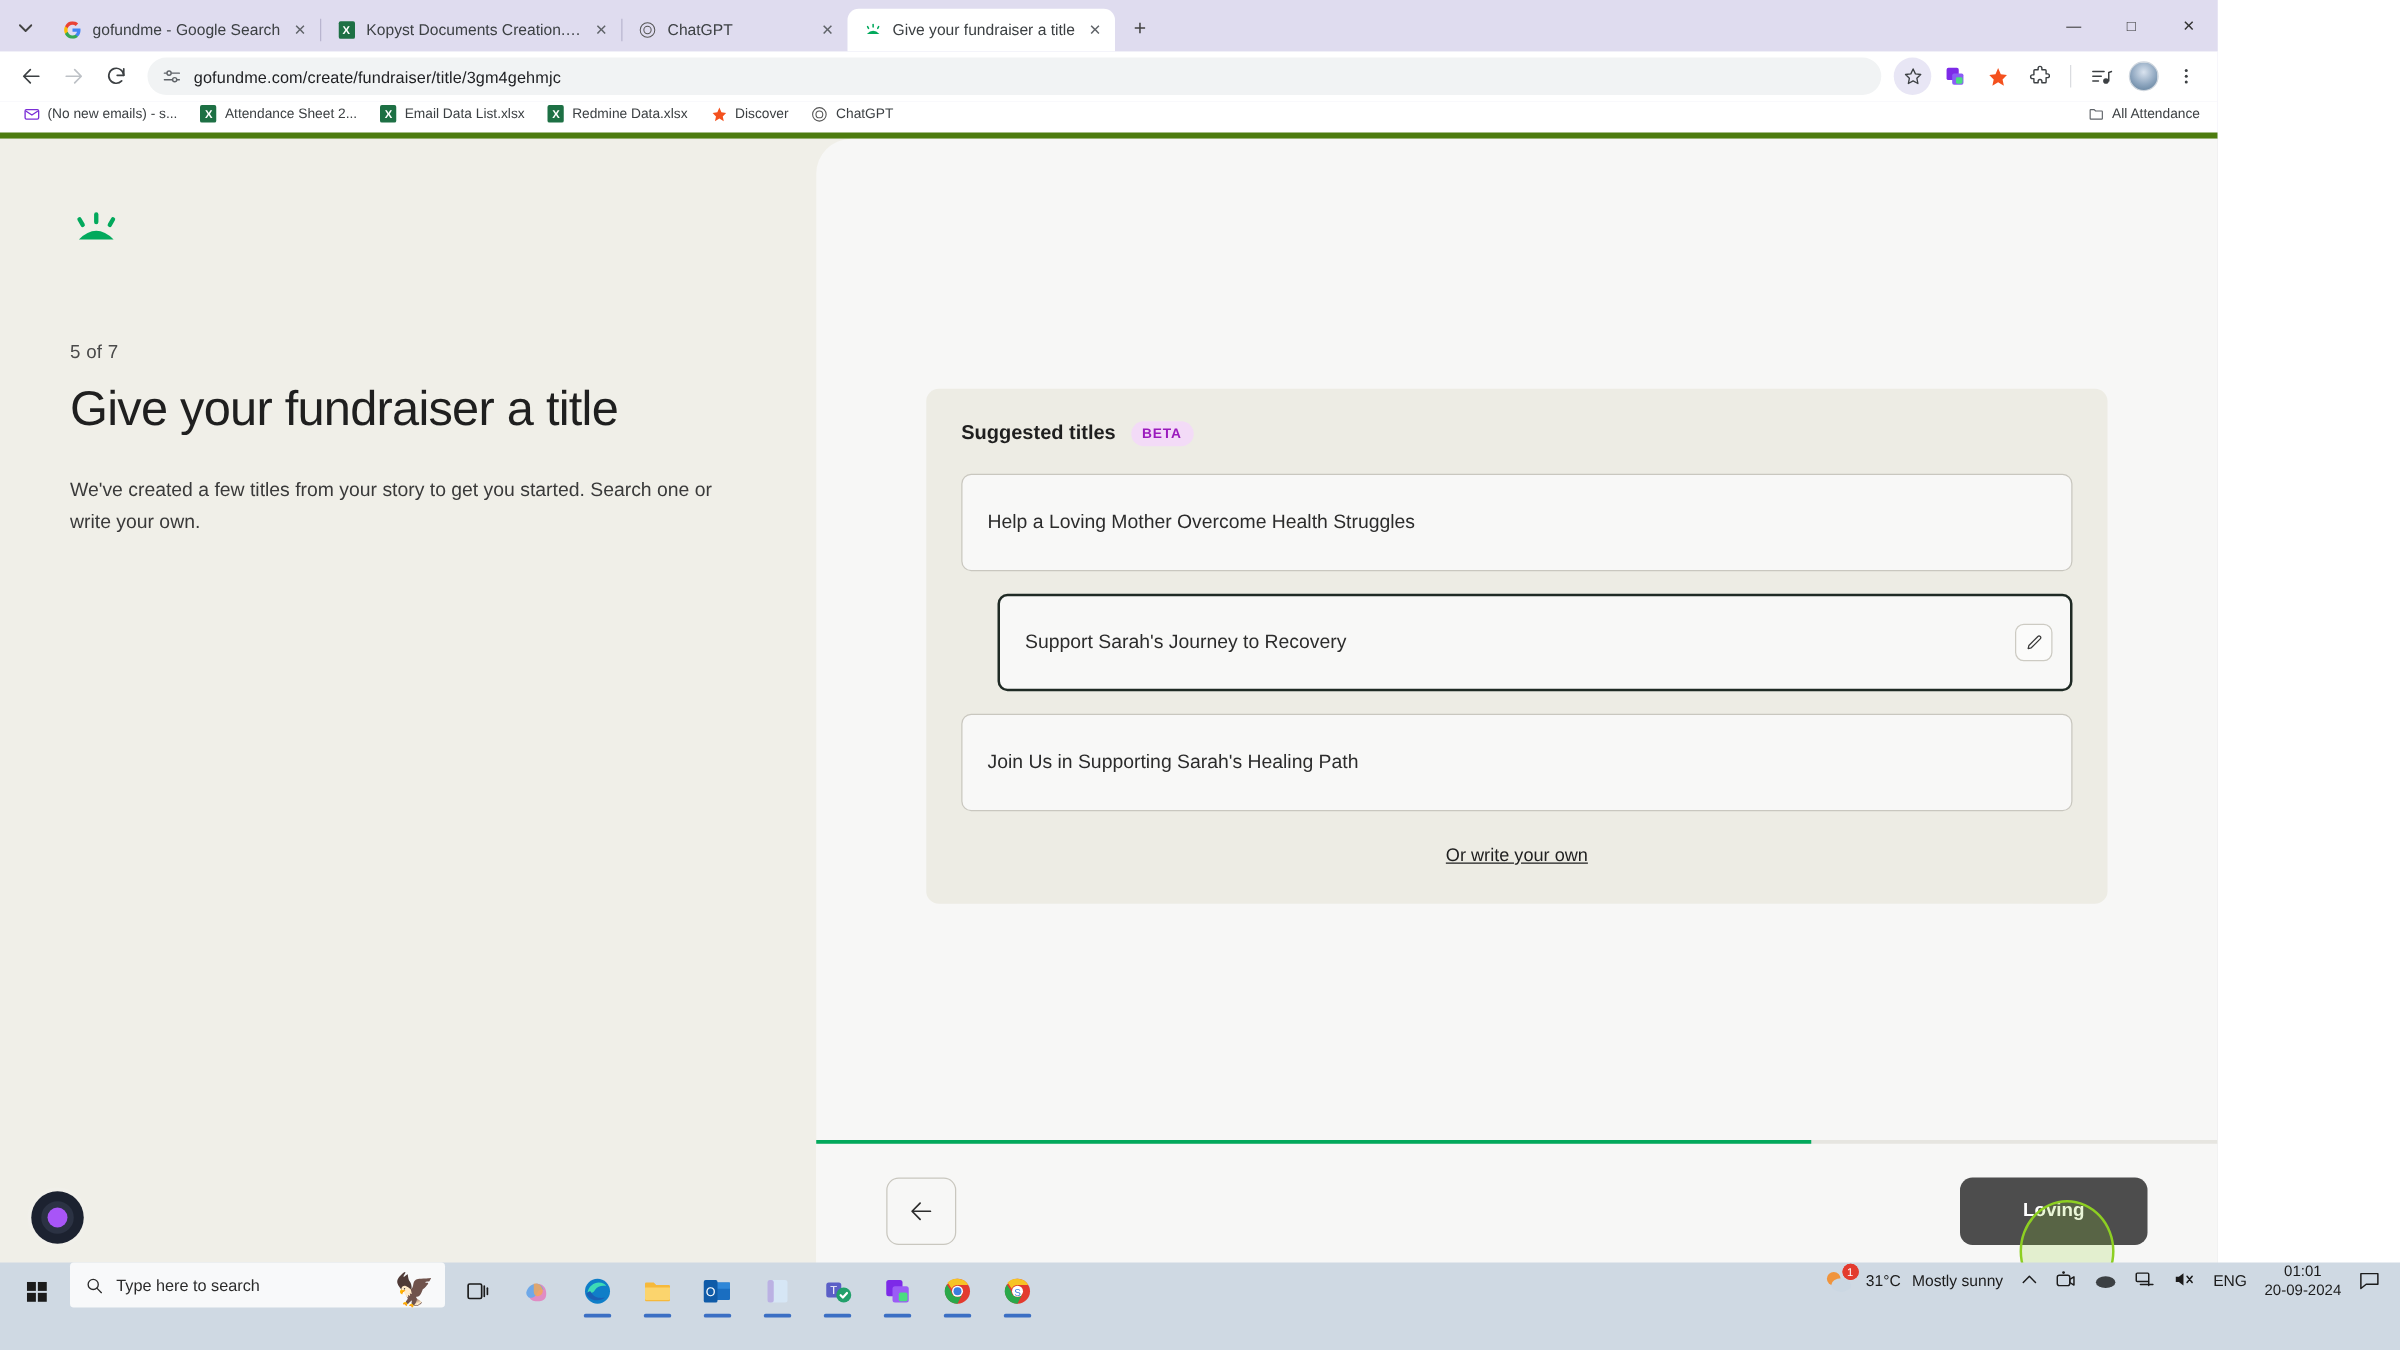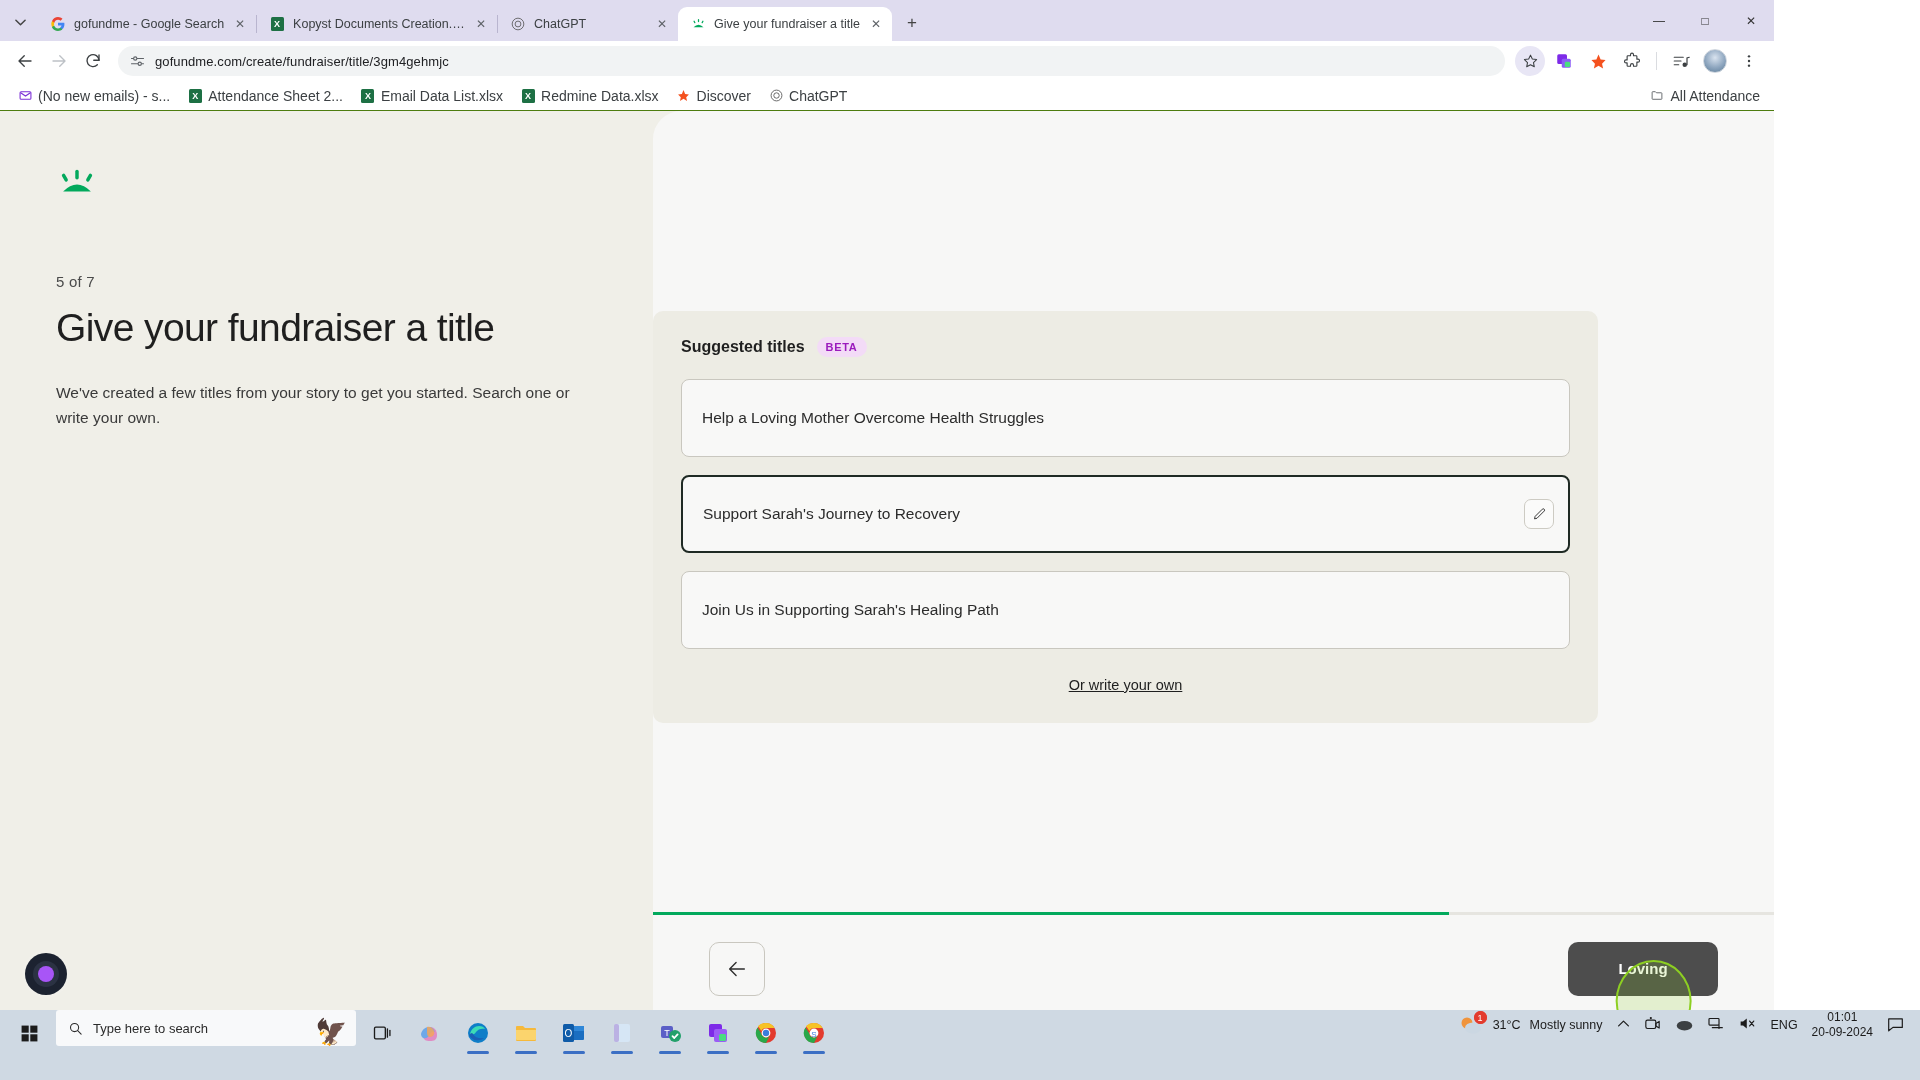--- a/index.html
+++ b/index.html
@@ -90,23 +90,23 @@
   }
   .tbicon.starbg { background: #e8e6f5; }
   .tbsep { width: 1px; height: 18px; background: #dadce0; margin: 0 5px; }
   .avatar {
     width: 24px; height: 24px; border-radius: 50%;
     background: radial-gradient(circle at 50% 35%, #d9e3ef 0%, #8ea6bf 55%, #5a7a96 100%);
     border: 1px solid #cfd6de;
   }
 
   .bookmarks {
-    height: 30px; background: #ffffff; display: flex; align-items: center;
-    padding: 0 10px; gap: 2px; border-bottom: 1px solid #4d7c0f;
-    font-size: 14px; color: #3c4043;
+    height: 30px; background: #ffffff; display: flex; align-items: flex-start;
+    padding: 0 10px; gap: 2px; border-bottom: 5px solid #4d7c0f;
+    font-size: 11px; color: #3c4043;
   }
   .bm { display: flex; align-items: center; gap: 6px; padding: 3px 8px; border-radius: 4px; white-space: nowrap; }
   .bm .bmicon { width: 14px; height: 14px; flex: none; display:flex; align-items:center; justify-content:center; }
   .bm-right { margin-left: auto; display: flex; align-items: center; gap: 6px; padding-right: 4px; }
   .xlsicon { width: 13px; height: 14px; background: #1d7044; border-radius: 1.5px; position: relative; }
   .xlsicon::after {
     content: "X"; position: absolute; inset: 0; color: #fff; font-size: 9px;
     font-weight: bold; display: flex; align-items: center; justify-content: center;
   }
 
@@ -121,39 +121,39 @@
     letter-spacing: -.6px; margin-bottom: 30px;
   }
   .pagedesc { font-size: 15.5px; line-height: 1.62; color: #3a3a3a; max-width: 540px; }
 
   .rightpane {
     position: absolute; left: 653px; top: 0; right: 0; bottom: 0;
     background: #f7f7f6;
     border-radius: 28px 0 0 0;
     display: flex; flex-direction: column;
   }
-  .rightinner { flex: 1; display: flex; align-items: flex-start; justify-content: flex-start; padding-top: 200px; }
+  .rightinner { flex: 1; display: flex; align-items: flex-start; justify-content: center; padding-top: 200px; }
 
   .suggestcard {
     width: 945px; background: #edece4; border-radius: 10px;
     padding: 26px 28px 30px 28px;
   }
   .suggesthead { display: flex; align-items: center; gap: 12px; margin-bottom: 22px; }
   .suggesthead .label { font-size: 16px; font-weight: bold; color: #1f1f1f; }
   .betabadge {
     background: #f3dbf7; color: #9b1bbd; font-size: 11px; font-weight: bold;
     letter-spacing: .7px; padding: 4px 9px; border-radius: 11px;
   }
   .titleopt {
     background: #f8f8f7; border: 1px solid #c9c7bf; border-radius: 8px;
     height: 78px; display: flex; align-items: center;
     padding: 0 20px; margin-bottom: 18px; position: relative;
   }
   .titleopt .opttext { font-size: 15.5px; color: #2c2c2c; }
-  .titleopt.selected { border: 2px solid #1f2a24; }
+  .titleopt.selected { border: 2px solid #1f2a24; margin-left: 29px; }
   .editbtn {
     position: absolute; right: 14px; top: 50%; transform: translateY(-50%);
     width: 30px; height: 30px; border: 1px solid #cdcbc3; border-radius: 7px;
     background: #fbfbfa; display: flex; align-items: center; justify-content: center;
   }
   .writeown {
     text-align: center; margin-top: 28px;
     font-size: 14.5px; color: #1f1f1f; text-decoration: underline; font-weight: 500;
   }
 

